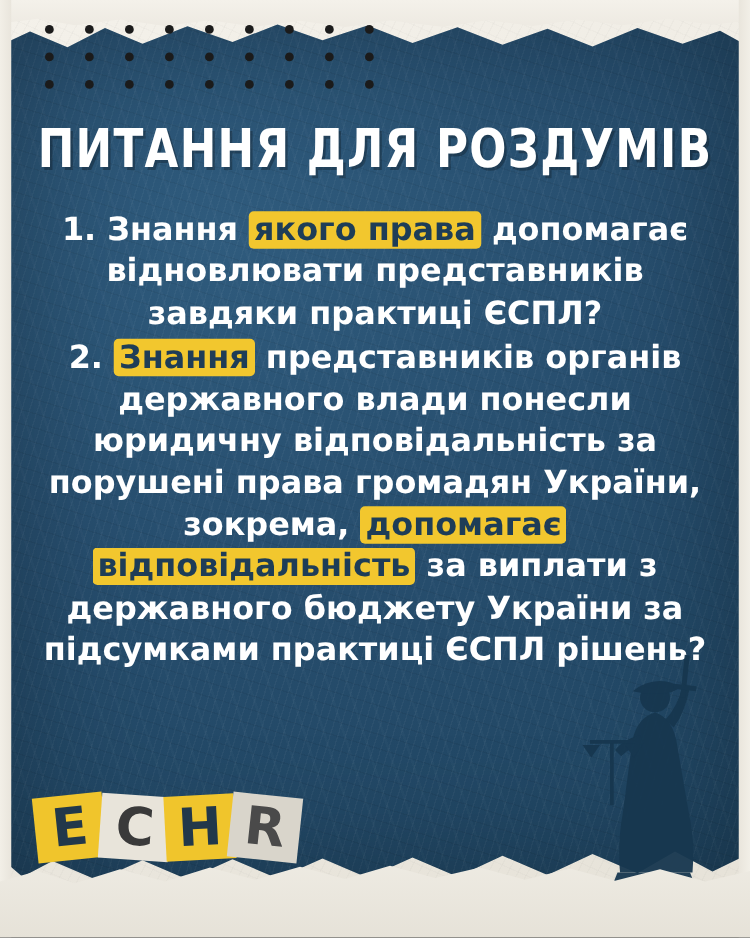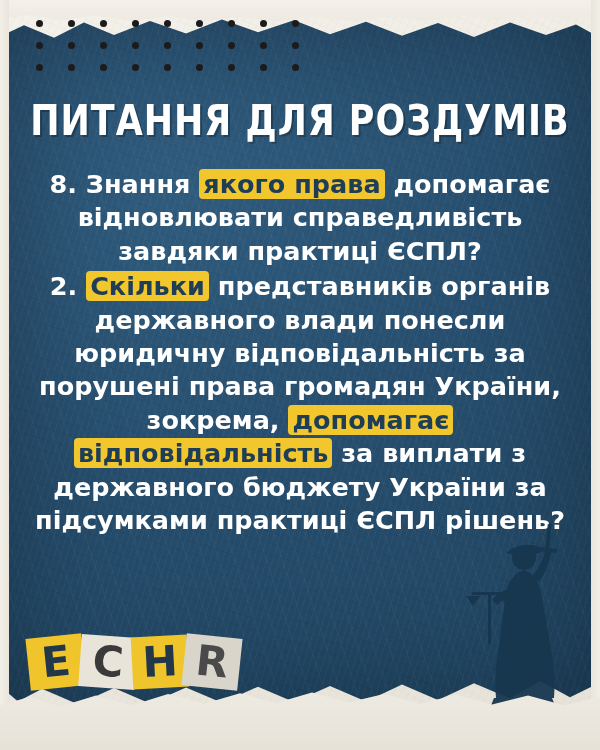--- a/index.html
+++ b/index.html
@@ -283,22 +283,22 @@
       <span class="dot" style="left: 128px; top: 44px;"></span>
       <span class="dot" style="left: 160px; top: 44px;"></span>
       <span class="dot" style="left: 192px; top: 44px;"></span>
       <span class="dot" style="left: 224px; top: 44px;"></span>
       <span class="dot" style="left: 256px; top: 44px;"></span>
     </div>
 
   <div class="headline">ПИТАННЯ ДЛЯ РОЗДУМІВ</div>
 
   <div class="questions" id="questionsList">
-      <div class="q-item"><span>8. Знання </span><span class="hl">якого права</span><span> допомагає відновлювати справедливість завдяки практиці ЄСПЛ?</span></div>
-      <div class="q-item"><span>2. </span><span class="hl">Скільки</span><span> представників органів державного влади понесли юридичну відповідальність за порушені права громадян України, зокрема, </span><span class="hl">допомагає відповідальність</span><span> за виплати з державного бюджету України за підсумками практиці ЄСПЛ рішень?</span></div>
+      <div class="q-item"><span>1. Знання </span><span class="hl">якого права</span><span> допомагає відновлювати представників завдяки практиці ЄСПЛ?</span></div>
+      <div class="q-item"><span>2. </span><span class="hl">Знання</span><span> представників органів державного влади понесли юридичну відповідальність за порушені права громадян України, зокрема, </span><span class="hl">допомагає відповідальність</span><span> за виплати з державного бюджету України за підсумками практиці ЄСПЛ рішень?</span></div>
     </div>
 
   <div class="echr" id="echrLogo">
       <div class="letter l-e">E</div>
       <div class="letter l-c">C</div>
       <div class="letter l-h">H</div>
       <div class="letter l-r">R</div>
     </div>
 
   <div class="themis">

